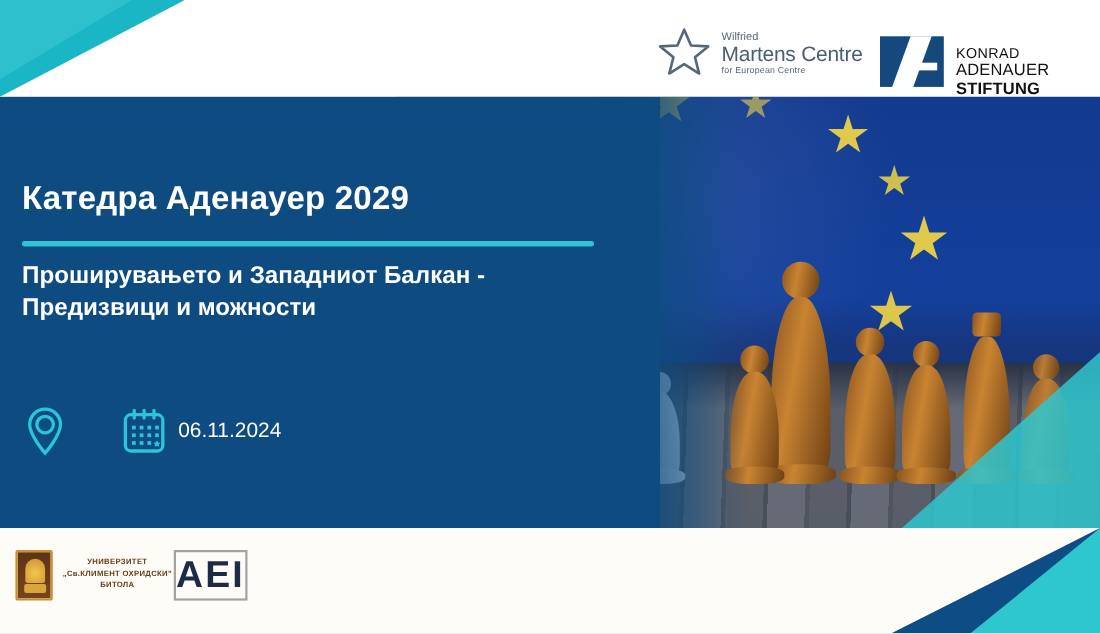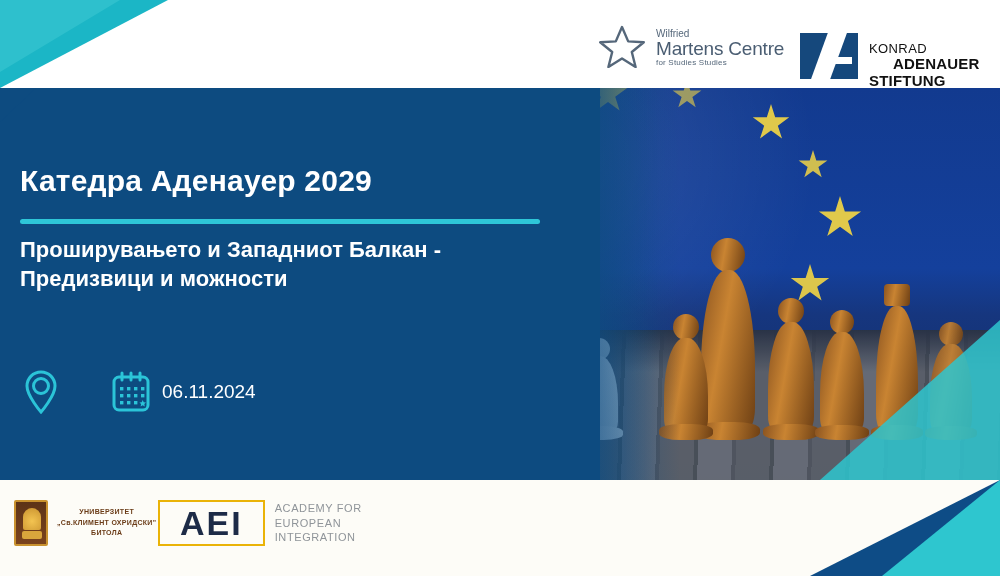--- a/index.html
+++ b/index.html
@@ -94,59 +94,59 @@
   .uni-crest{width:34px;height:46px;background:linear-gradient(#5d3317,#7a431d);
              border:2px solid #c9922f;box-sizing:border-box;position:relative;border-radius:2px;}
   .uni-crest:before{content:"";position:absolute;left:7px;top:6px;width:18px;height:22px;
              background:radial-gradient(circle at 50% 60%,#f3c451,#c9922f);border-radius:9px 9px 2px 2px;}
   .uni-crest:after{content:"";position:absolute;left:6px;bottom:5px;width:20px;height:8px;
              background:#d9a63c;border-radius:2px;}
   .uni-txt{color:#6b3c18;font-size:7px;line-height:1.5;font-weight:bold;text-align:center;letter-spacing:.3px;}
 
   
   .aei{position:absolute;left:158px;top:500px;display:flex;align-items:center;gap:10px;}
-  .aei-box{border:2px solid #eab308;padding:4px 20px;}
+  .aei-box{border:2px solid #a3a3a3;padding:4px 0;}
   .aei-mark{color:#1d2b47;font-size:34px;font-weight:bold;letter-spacing:2px;line-height:1;}
   .aei-txt{color:#8f9499;font-size:11px;line-height:1.35;letter-spacing:.6px;white-space:pre-line;}
 
   
   .wmc{position:absolute;left:598px;top:24px;display:flex;align-items:center;gap:10px;}
   .wmc-txt{color:#55677a;line-height:1.05;}
   .wmc-1{font-size:10px;}
   .wmc-2{font-size:19px;font-weight:normal;color:#4a5d72;letter-spacing:-.2px;}
   .wmc-3{font-size:8px;letter-spacing:.2px;}
 
   .kas{position:absolute;left:800px;top:22px;display:flex;align-items:center;gap:11px;}
   .kas-mark{width:58px;height:46px;background:#15487c;position:relative;overflow:hidden;}
   .kas-mark:before{content:"";position:absolute;left:20px;top:-6px;width:18px;height:58px;background:#ffffff;transform:rotate(20deg);}
   .kas-mark:after{content:"";position:absolute;left:22px;top:24px;width:30px;height:7px;background:#ffffff;}
   .kas-txt{color:#111111;line-height:1.1;}
   .kas-1{font-size:13px;letter-spacing:.4px;margin-top:20px;}
-  .kas-2{font-size:15px;font-weight:bold;letter-spacing:.2px;margin-left:24px;}
+  .kas-2{font-size:15px;font-weight:normal;letter-spacing:.2px;}
   .kas-3{font-size:15px;font-weight:bold;letter-spacing:.2px;}
 </style>
 </head>
 <body>
 
 <div id="poster">
 
   <div class="top-band">
     <div class="tl-teal"></div>
     <div class="tl-teal-2"></div>
 
     <div class="wmc">
       <span>
         <svg width="48" height="44" viewBox="0 0 48 44">
           <path d="M24 3 L30.2 17.4 L45.8 18.2 L33.8 28 L37.6 43 L24 34.4 L10.4 43 L14.2 28 L2.2 18.2 L17.8 17.4 Z" fill="none" stroke="#55677a" stroke-width="2.4" stroke-linejoin="round"></path>
         </svg>
       </span>
       <span class="wmc-txt">
         <div class="wmc-1">Wilfried</div>
         <div class="wmc-2">Martens Centre</div>
-        <div class="wmc-3">for Studies Studies</div>
+        <div class="wmc-3">for European Centre</div>
       </span>
     </div>
 
     <div class="kas">
       <span class="kas-mark"></span>
       <span class="kas-txt">
         <div class="kas-1">KONRAD</div>
         <div class="kas-2">ADENAUER</div>
         <div class="kas-3">STIFTUNG</div>
       </span>
@@ -287,18 +287,15 @@
       <div>УНИВЕРЗИТЕТ</div>
       <div>„Св.КЛИМЕНТ ОХРИДСКИ"</div>
       <div>БИТОЛА</div>
     </span>
   </div>
 
   <div class="aei">
     <span class="aei-box">
       <span class="aei-mark">AEI</span>
     </span>
-    <span class="aei-txt">ACADEMY FOR
-EUROPEAN
-INTEGRATION</span>
   </div>
 
 </div>
 
 </body></html>

